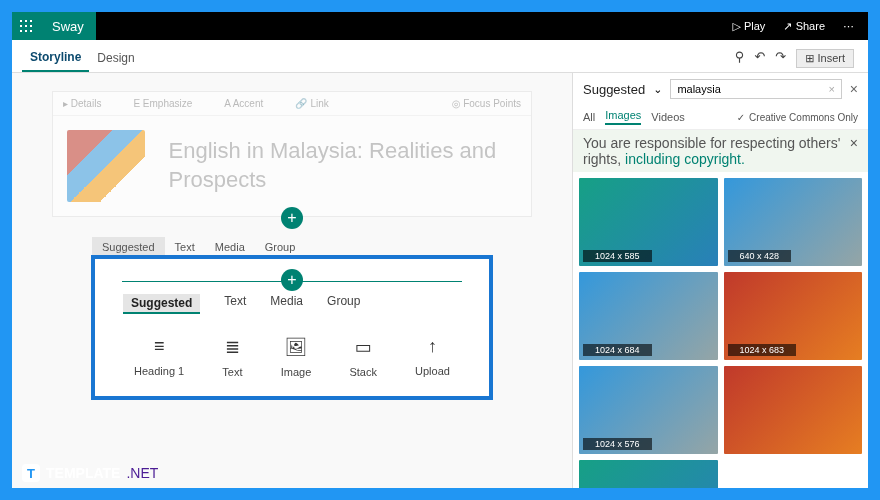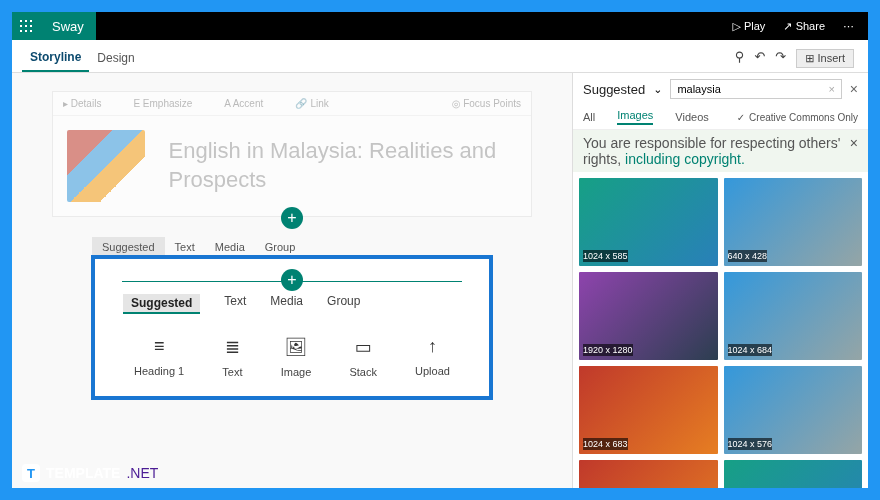--- a/index.html
+++ b/index.html
@@ -32,30 +32,30 @@
 .hb-tabs .sel { background: #e5e5e5; padding: 2px 8px; border-bottom: 2px solid #008272; font-weight: 600; color: #222; }
 .hb-grid { display: flex; justify-content: space-around; margin-top: 22px; }
 .hb-item { display: flex; flex-direction: column; align-items: center; gap: 8px; font-size: 11px; color: #444; }
 .hb-icon { font-size: 18px; color: #333; }
 .arrow { position: absolute; top: 210px; left: 280px; width: 80px; height: 50px; }
 .arrow svg { width: 100%; height: 100%; }
 .sidebar { width: 296px; border-left: 1px solid #ddd; display: flex; flex-direction: column; font-size: 11px; }
 .side-head { display: flex; align-items: center; padding: 6px 10px; gap: 8px; }
 .side-head-title { font-size: 13px; color: #222; }
 .search-box { flex: 1; border: 1px solid #ccc; padding: 3px 6px; font-size: 11px; display: flex; align-items: center; justify-content: space-between; }
-.side-tabs { display: flex; gap: 22px; padding: 4px 10px; color: #555; border-bottom: 1px solid #eee; align-items: center; }
+.side-tabs { display: flex; gap: 10px; padding: 4px 10px; color: #555; border-bottom: 1px solid #eee; align-items: center; }
 .side-tabs .sel { color: #008272; border-bottom: 2px solid #008272; padding-bottom: 2px; }
 .cc { margin-left: auto; display: flex; align-items: center; gap: 4px; font-size: 10px; }
 .notice { background: #f0f6ef; padding: 5px 10px; color: #555; font-size: 14px; display: flex; }
 .img-grid { padding: 6px; display: grid; grid-template-columns: 1fr 1fr; gap: 6px; overflow: auto; flex: 1; }
 .img-cell { position: relative; height: 88px; background: linear-gradient(135deg,#16a085,#2980b9); border-radius: 1px; }
 .img-cell.b { background: linear-gradient(135deg,#8e44ad,#2c3e50); }
 .img-cell.c { background: linear-gradient(135deg,#3498db,#95a5a6); }
 .img-cell.d { background: linear-gradient(135deg,#c0392b,#e67e22); }
-.img-cell span { position: absolute; bottom: 4px; left: 4px; background: rgba(0,0,0,0.6); color: #fff; font-size: 9px; padding: 1px 0; }
+.img-cell span { position: absolute; bottom: 4px; left: 4px; background: rgba(0,0,0,0.6); color: #fff; font-size: 9px; padding: 1px 12px; }
 .watermark { position: absolute; bottom: 18px; left: 22px; display: flex; align-items: center; gap: 6px; color: #fff; font-weight: 700; font-size: 14px; }
 .watermark .t { background: #fff; color: #2196f3; width: 18px; height: 18px; border-radius: 4px; display: flex; align-items: center; justify-content: center; font-size: 13px; }
 .watermark .net { color: #4c1d95; font-weight: 400; }
 .insert-btn { background: #eee; padding: 2px 8px; border: 1px solid #ccc; font-size: 11px; }
 </style>
 </head>
 <body>
 
 <div class="app">
   <div class="topbar">
@@ -184,23 +184,20 @@
         <span><span>You are responsible for respecting others' rights,</span> <span style="color:#008272">including copyright.</span></span>
         <span>×</span>
       </div>
       <div class="img-grid">
         <div class="img-cell">
             <span>1024 x 585</span>
           </div>
         <div class="img-cell c">
             <span>640 x 428</span>
           </div>
-        <div class="img-cell b">
-            <span>1920 x 1280</span>
-          </div>
         <div class="img-cell c">
             <span>1024 x 684</span>
           </div>
         <div class="img-cell d">
             <span>1024 x 683</span>
           </div>
         <div class="img-cell c">
             <span>1024 x 576</span>
           </div>
         <div class="img-cell d"></div>

